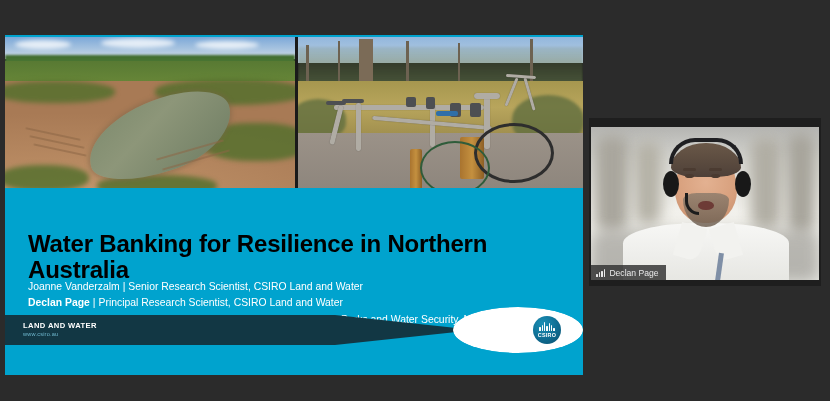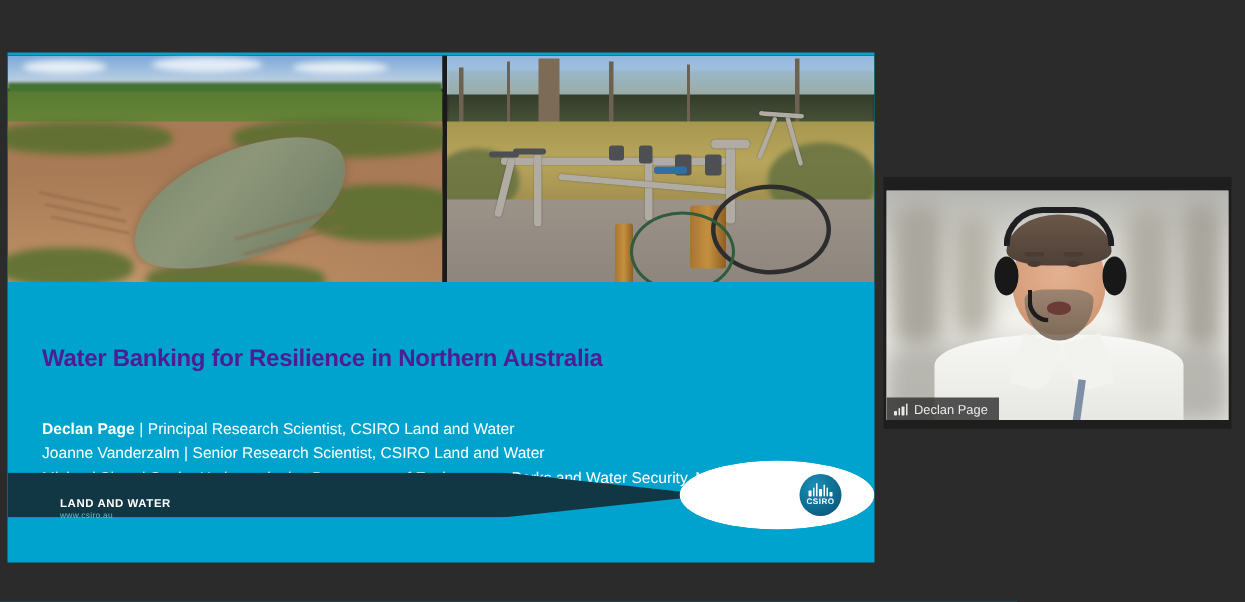--- a/index.html
+++ b/index.html
@@ -104,22 +104,22 @@
   }
   .ph2-hose {
     position: absolute; border: 2px solid #2d2d2d; border-radius: 50%;
     background: transparent;
   }
 
   
   #slide-title {
     position: absolute; left: 23px; top: 196px;
     width: 530px;
-    color: #4c1d95;
-    font-size: 16px; font-weight: bold; letter-spacing: -0.2px;
+    color: #000000;
+    font-size: 24px; font-weight: bold; letter-spacing: -0.2px;
     line-height: 1.1;
   }
   #presenters {
     position: absolute; left: 23px; top: 244px; width: 540px;
     color: #ffffff; font-size: 10.4px; line-height: 1.57;
   }
   .pres-row { white-space: nowrap; }
   .pres-name { font-weight: bold; }
   .pres-sep  { padding: 0 3px; }
 
@@ -136,21 +136,21 @@
     position: absolute; right: 0; top: -8px; width: 130px; height: 46px;
     background: #ffffff;
     border-radius: 50% 50% 50% 50% / 50% 50% 50% 50%;
     clip-path: ellipse(65px 23px at 65px 23px);
   }
   #footer-lens::after {
     content: ""; position: absolute; left: -2px; top: 50%;
     width: 0; height: 0;
   }
   #brand {
-    position: absolute; left: 18px; top: 16px; color: #ffffff; margin-left: 17px;
+    position: absolute; left: 18px; top: 6px; color: #ffffff;
   }
   #brand-line1 { font-size: 7.6px; font-weight: bold; letter-spacing: .4px; }
   #brand-line2 { font-size: 5.6px; color: #6fb8cf; letter-spacing: .2px; margin-top: 1px; }
   #event-text {
     position: absolute; left: 152px; top: 8px;
     color: #ffffff; font-size: 10.2px; white-space: nowrap;
   }
   #csiro-badge {
     position: absolute; right: 22px; top: 1px;
     width: 28px; height: 28px; border-radius: 50%;
@@ -318,24 +318,24 @@
         <div class="ph2-pipe" style="left:212px;top:40px;width:3px;height:30px;transform:rotate(22deg);"></div>
         <div class="ph2-pipe" style="left:230px;top:40px;width:3px;height:34px;transform:rotate(-16deg);"></div>
         <div class="ph2-pipe" style="left:208px;top:38px;width:30px;height:3px;transform:rotate(4deg);"></div>
       </div>
     </div>
 
     <div id="slide-title">Water Banking for Resilience in Northern Australia</div>
 
     <div id="presenters">
       <div class="pres-row">
+        <span>Joanne Vanderzalm</span><span class="pres-sep">|</span><span>Senior Research Scientist, CSIRO Land and Water</span>
+      </div>
+      <div class="pres-row">
         <span class="pres-name">Declan Page</span><span class="pres-sep">|</span><span>Principal Research Scientist, CSIRO Land and Water</span>
-      </div>
-      <div class="pres-row">
-        <span>Joanne Vanderzalm</span><span class="pres-sep">|</span><span>Senior Research Scientist, CSIRO Land and Water</span>
       </div>
       <div class="pres-row">
         <span>Michael Short</span><span class="pres-sep">|</span><span>Senior Hydrogeologist, Department of Environment, Parks and Water Security, NT Government</span>
       </div>
     </div>
 
     <div id="footer">
       <div id="footer-band"></div>
       <div id="footer-lens"></div>
       <div id="brand">

